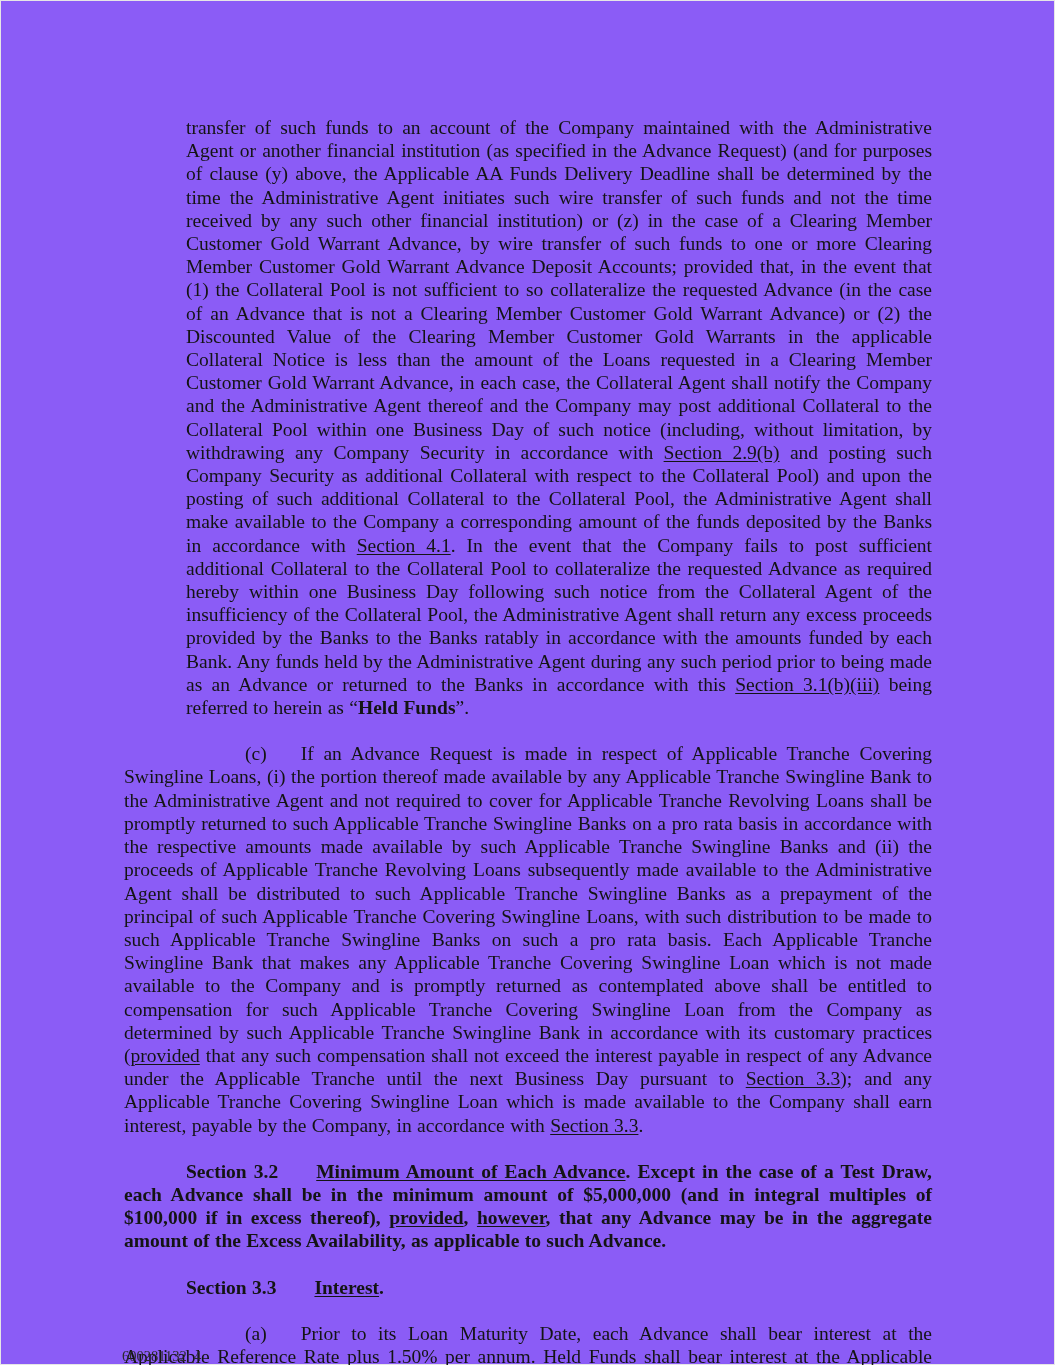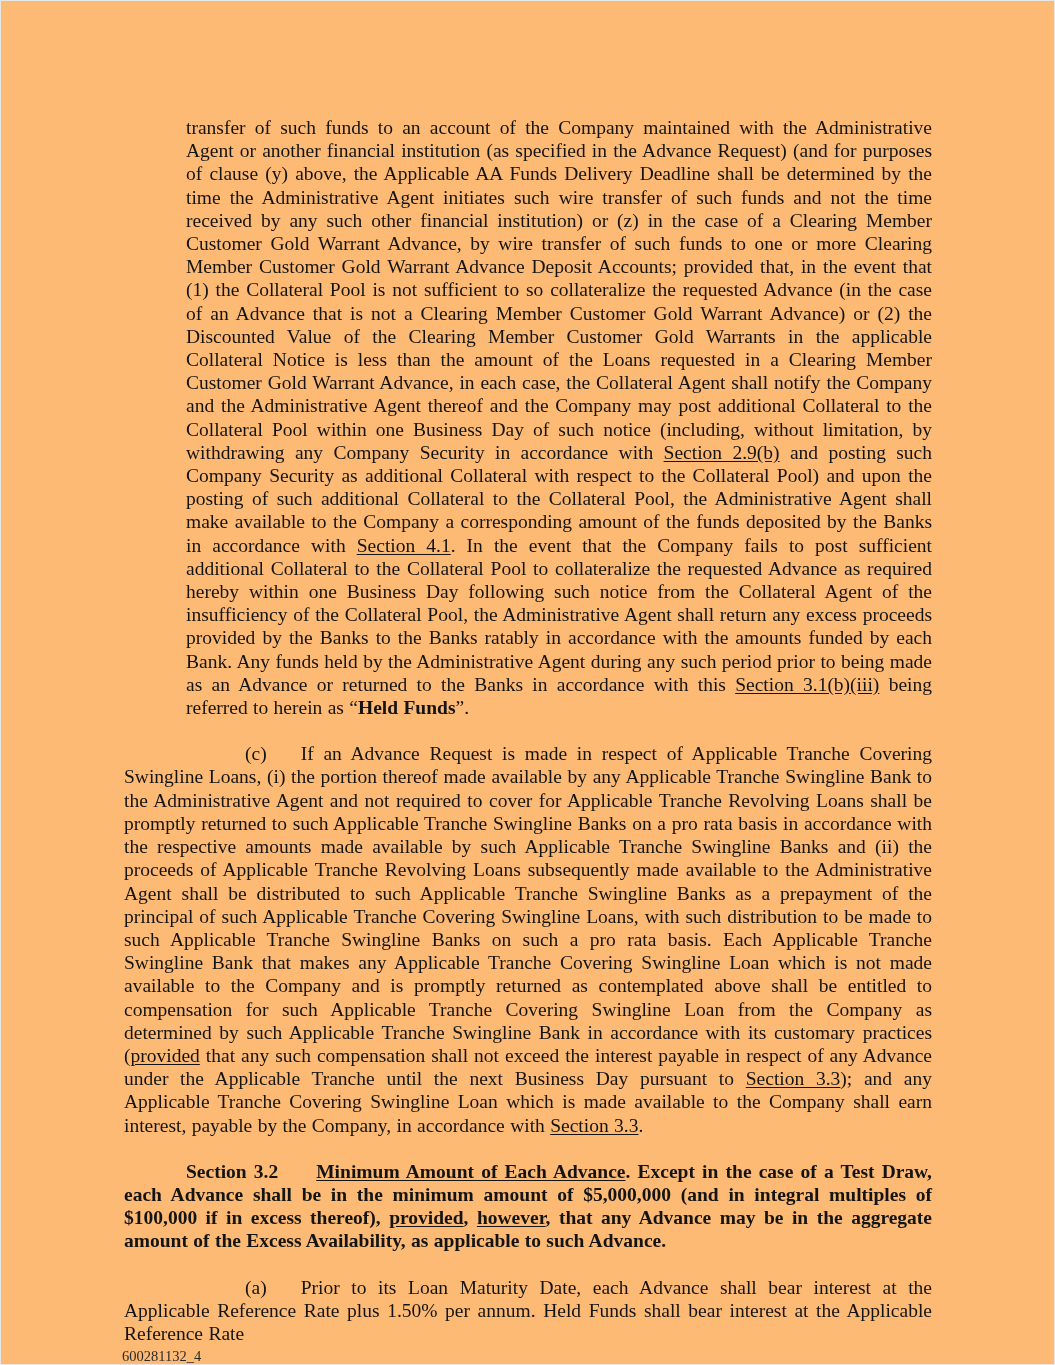--- a/index.html
+++ b/index.html
@@ -4,21 +4,21 @@
 <style>
   html, body {
     margin: 0;
     padding: 0;
     background: #ffffff;
   }
   .page {
     position: relative;
     width: 1055px;
     height: 1365px;
-    background: #fdba74;
+    background: #8b5cf6;
     font-family: "Liberation Serif", "DejaVu Serif", serif;
     color: #141414;
     box-shadow: inset 0 0 0 1px #e6e6e6;
     overflow: hidden;
   }
   .doc-body {
     position: absolute;
     left: 124px;
     top: 116px;
     width: 808px;
@@ -71,18 +71,19 @@
   }
 </style>
 </head>
 <body>
 
 <div class="page">
   <main class="doc-body">
       <p class="para block-indent"><span class="">transfer of such funds to an account of the Company maintained with the Administrative Agent or another financial institution (as specified in the Advance Request) (and for purposes of clause (y) above, the Applicable AA Funds Delivery Deadline shall be determined by the time the Administrative Agent initiates such wire transfer of such funds and not the time received by any such other financial institution) or (z) in the case of a Clearing Member Customer Gold Warrant Advance, by wire transfer of such funds to one or more Clearing Member Customer Gold Warrant Advance Deposit Accounts; provided that, in the event that (1) the Collateral Pool is not sufficient to so collateralize the requested Advance (in the case of an Advance that is not a Clearing Member Customer Gold Warrant Advance) or (2) the Discounted Value of the Clearing Member Customer Gold Warrants in the applicable Collateral Notice is less than the amount of the Loans requested in a Clearing Member Customer Gold Warrant Advance, in each case, the Collateral Agent shall notify the Company and the Administrative Agent thereof and the Company may post additional Collateral to the Collateral Pool within one Business Day of such notice (including, without limitation, by withdrawing any Company Security in accordance with </span><span class="u ">Section 2.9(b)</span><span class=""> and posting such Company Security as additional Collateral with respect to the Collateral Pool) and upon the posting of such additional Collateral to the Collateral Pool, the Administrative Agent shall make available to the Company a corresponding amount of the funds deposited by the Banks in accordance with </span><span class="u ">Section 4.1</span><span class="">.  In the event that the Company fails to post sufficient additional Collateral to the Collateral Pool to collateralize the requested Advance as required hereby within one Business Day following such notice from the Collateral Agent of the insufficiency of the Collateral Pool, the Administrative Agent shall return any excess proceeds provided by the Banks to the Banks ratably in accordance with the amounts funded by each Bank.  Any funds held by the Administrative Agent during any such period prior to being made as an Advance or returned to the Banks in accordance with this </span><span class="u ">Section 3.1(b)(iii)</span><span class=""> being referred to herein as “</span><span class="b">Held Funds</span><span class="">”.</span></p>
       <p class="para clause"><span class="">(c)</span><span class="tab" style="width: 34px;"></span><span class="">If an Advance Request is made in respect of Applicable Tranche Covering Swingline Loans, (i) the portion thereof made available by any Applicable Tranche Swingline Bank to the Administrative Agent and not required to cover for Applicable Tranche Revolving Loans shall be promptly returned to such Applicable Tranche Swingline Banks on a pro rata basis in accordance with the respective amounts made available by such Applicable Tranche Swingline Banks and (ii) the proceeds of Applicable Tranche Revolving Loans subsequently made available to the Administrative Agent shall be distributed to such Applicable Tranche Swingline Banks as a prepayment of the principal of such Applicable Tranche Covering Swingline Loans, with such distribution to be made to such Applicable Tranche Swingline Banks on such a pro rata basis.  Each Applicable Tranche Swingline Bank that makes any Applicable Tranche Covering Swingline Loan which is not made available to the Company and is promptly returned as contemplated above shall be entitled to compensation for such Applicable Tranche Covering Swingline Loan from the Company as determined by such Applicable Tranche Swingline Bank in accordance with its customary practices (</span><span class="u ">provided</span><span class=""> that any such compensation shall not exceed the interest payable in respect of any Advance under the Applicable Tranche until the next Business Day pursuant to </span><span class="u ">Section 3.3</span><span class="">); and any Applicable Tranche Covering Swingline Loan which is made available to the Company shall earn interest, payable by the Company, in accordance with </span><span class="u ">Section 3.3</span><span class="">.</span></p>
       <p class="para section"><span class="">Section 3.2</span><span class="tab" style="width: 38px;"></span><span class="u ">Minimum Amount of Each Advance</span><span class="">.  Except in the case of a Test Draw, each Advance shall be in the minimum amount of $5,000,000 (and in integral multiples of $100,000 if in excess thereof), </span><span class="u ">provided</span><span class="">, </span><span class="u ">however</span><span class="">, that any Advance may be in the aggregate amount of the Excess Availability, as applicable to such Advance.</span></p>
+      <p class="para section"><span class="">Section 3.3</span><span class="tab" style="width: 38px;"></span><span class="u ">Interest</span><span class="">.</span></p>
       <p class="para clause"><span class="">(a)</span><span class="tab" style="width: 34px;"></span><span class="">Prior to its Loan Maturity Date, each Advance shall bear interest at the Applicable Reference Rate plus 1.50% per annum.  Held Funds shall bear interest at the Applicable Reference Rate</span></p>
     </main>
 
 
   <div class="doc-id">600281132_4</div>
 </div>
 
 </body></html>

